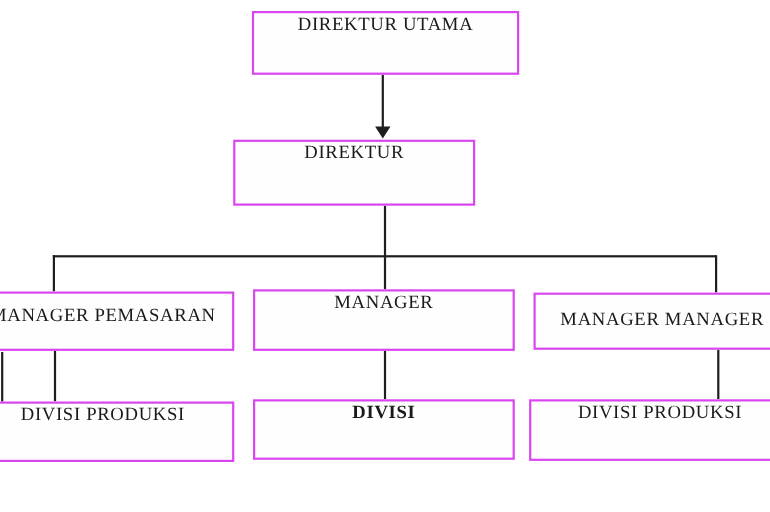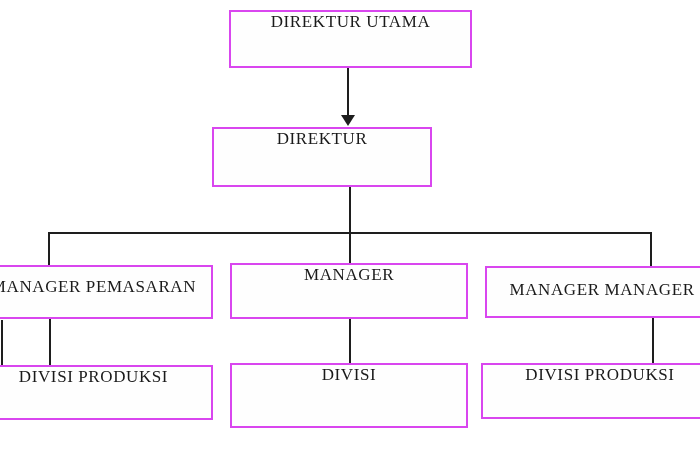--- a/index.html
+++ b/index.html
@@ -33,21 +33,21 @@
     border-right:7px solid transparent;
     border-top:11px solid #1e1e1e;
   }
   
   .b-direktur-utama{left:229px;top:10px;width:243px;height:58px;padding-bottom:10px;}
   .b-direktur{left:212px;top:127px;width:220px;height:60px;padding-bottom:12px;}
   .b-manager-pemasaran{left:-26px;top:265px;width:239px;height:54px;padding-top:10px;}
   .b-manager{left:230px;top:263px;width:238px;height:56px;padding-bottom:32px;}
   .b-manager-produksi{left:485px;top:266px;width:234px;height:52px;padding-top:12px;}
   .b-divisi-pemasaran{left:-26px;top:365px;width:239px;height:55px;padding-bottom:14px;}
-  .b-divisi{left:230px;top:363px;width:238px;height:65px;padding-bottom:14px;}
+  .b-divisi{left:230px;top:363px;width:238px;height:55px;padding-bottom:14px;font-weight:bold;}
   .b-divisi-produksi{left:481px;top:363px;width:238px;height:56px;padding-bottom:14px;}
 
   .l-utama-direktur{left:347px;top:68px;width:2px;height:50px;}
   .ah-direktur{left:341px;top:115px;}
   .l-direktur-down{left:349px;top:187px;width:2px;height:76px;}
   .l-rail{left:48px;top:232px;width:603px;height:2px;}
   .l-drop-left{left:48px;top:232px;width:2px;height:33px;}
   .l-drop-right{left:650px;top:232px;width:2px;height:34px;}
   .l-mp-dp{left:49px;top:319px;width:2px;height:46px;}
   .l-m-d{left:349px;top:319px;width:2px;height:44px;}

